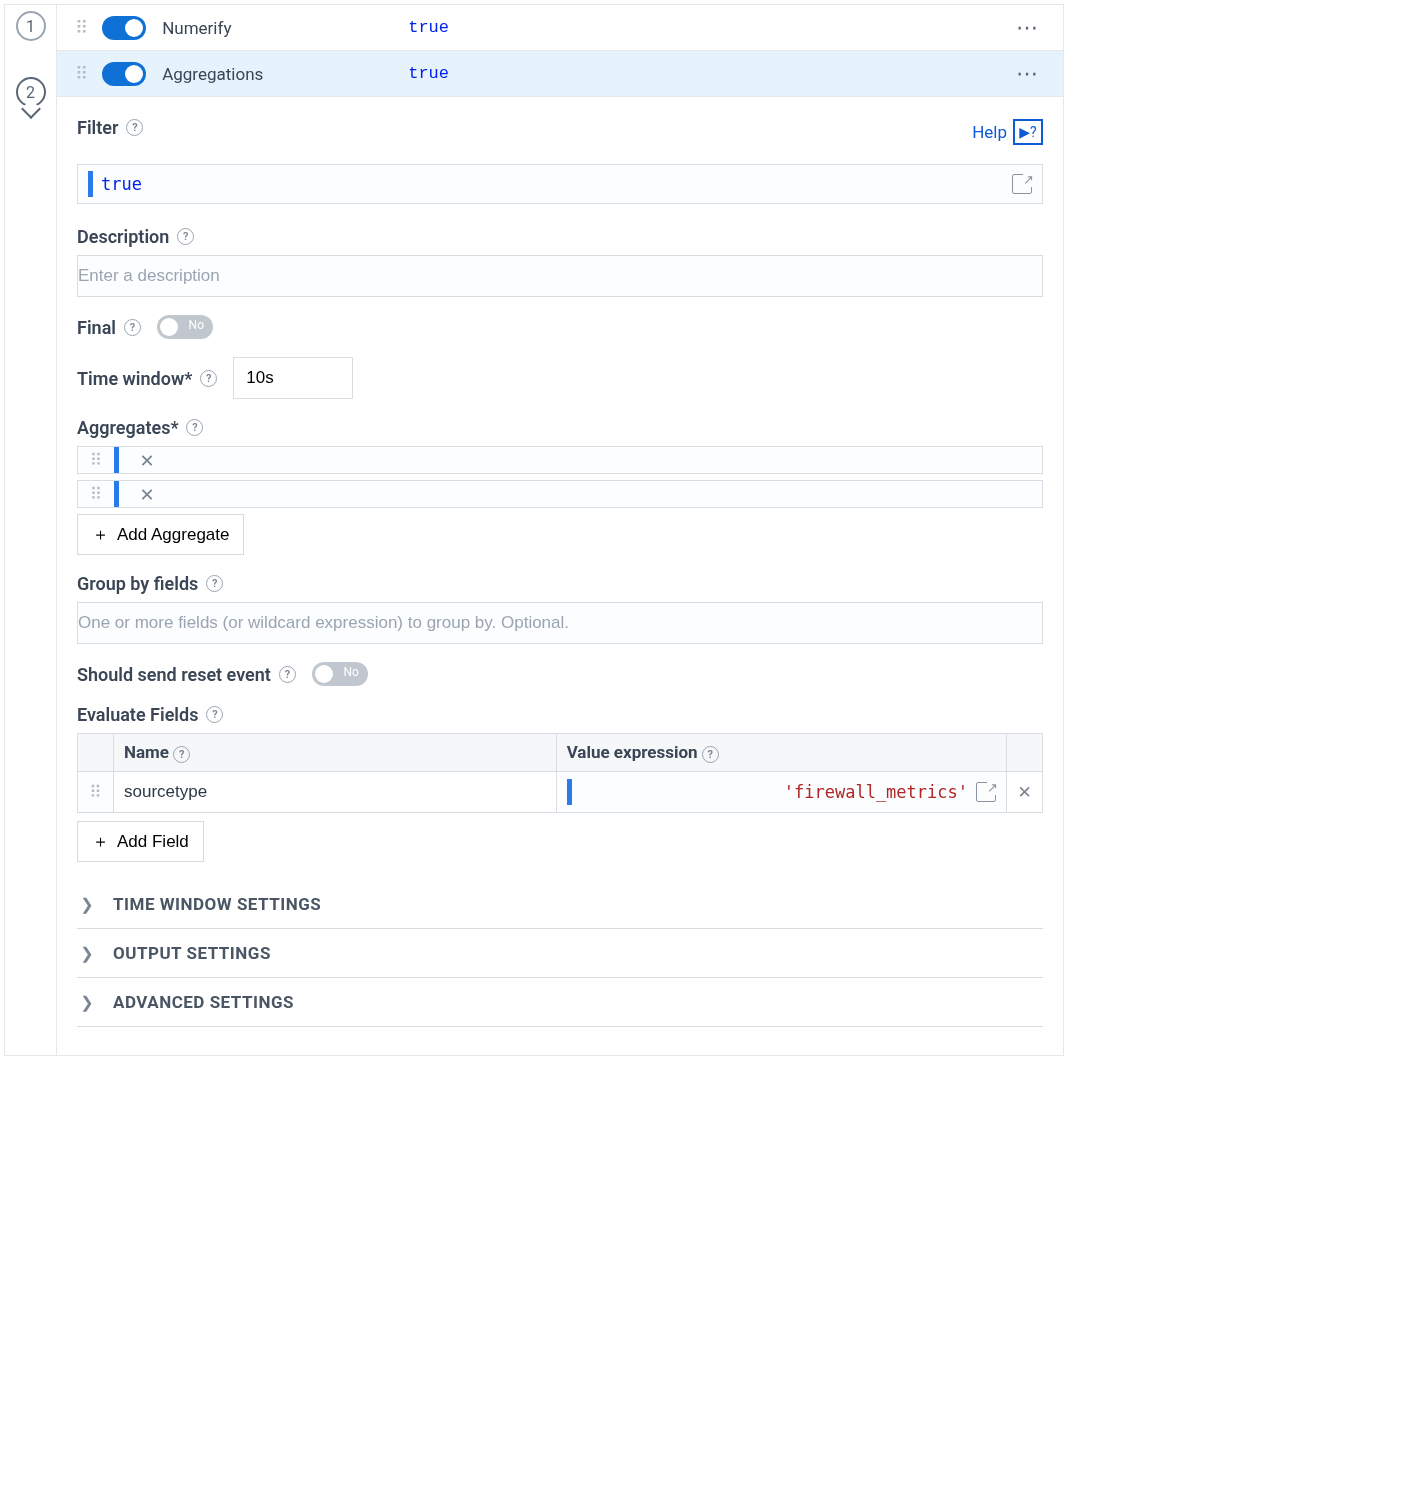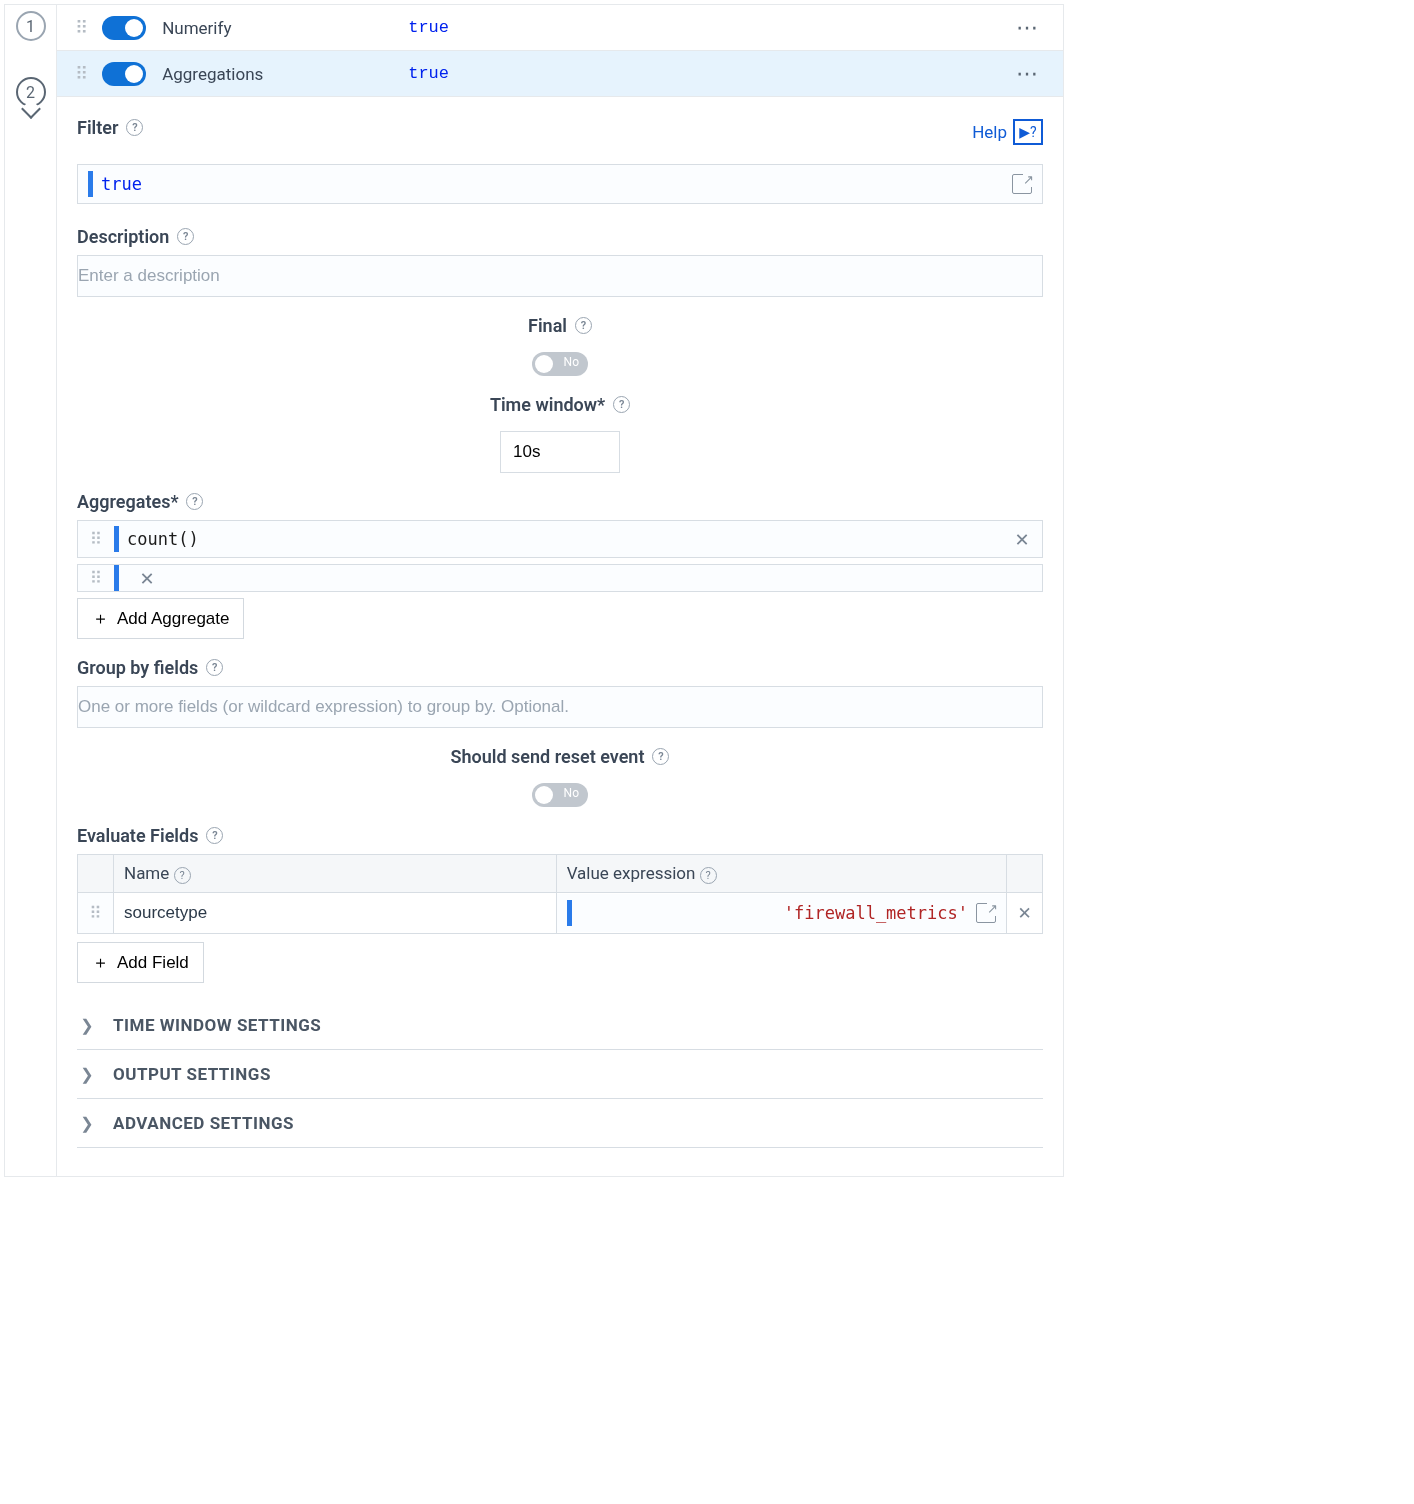--- a/index.html
+++ b/index.html
@@ -57,35 +57,35 @@
   .code-input {
     display:flex; align-items:center; gap:8px; border:1px solid #d7dde3; background:#fbfdff; padding:6px 10px; position:relative;
   }
   .blue-bar { width:5px; height:26px; background:#2a7bea; flex-shrink:0; }
   .code-text { font-family:"SFMono-Regular", Consolas, monospace; font-size:17px; color:#0022ee; flex:1; }
   .code-text.dark { color:#1b1b1b; }
   .code-text.red { color:#b02525; }
   .popout { width:20px; height:20px; border:1.5px solid #8a95a1; border-radius:2px; position:relative; cursor:pointer; flex-shrink:0; }
   .popout::after { content:"↗"; position:absolute; top:-3px; right:-3px; font-size:13px; color:#8a95a1; background:#fbfdff; }
   .input::placeholder { color:#9aa5b1; }
-  .inline { display:flex; align-items:center; gap:16px;flex-direction:column; }
+  .inline { display:flex; align-items:center; gap:16px; }
   .small-input { width:120px; border:1px solid #d7dde3; padding:10px 12px; font-size:17px; }
   .agg-list .agg-item {
     display:flex; align-items:center; border:1px solid #d7dde3; background:#fbfdff; margin-bottom:6px;
   }
   .agg-item .handle { width:36px; text-align:center; color:#b5bcc4; cursor:grab; }
   .agg-item .code-text { padding:8px 0; }
   .agg-item .close { width:40px; text-align:center; color:#7a8694; cursor:pointer; font-size:18px; }
   .agg-item .blue-bar { margin-right:8px; }
   .btn {
     border:1px solid #d3d9df; background:#fff; padding:8px 14px; font-size:17px; cursor:pointer; display:inline-flex; gap:8px; align-items:center;
   }
   .table { width:100%; border-collapse:collapse; }
   .table th, .table td { border:1px solid #d7dde3; padding:8px 10px; text-align:left; font-size:17px; }
-  .table th { background:#f5f7f9; font-weight:400; color:#3a4656; }
+  .table th { background:#f5f7f9; font-weight:700; color:#3a4656; }
   .table td.drag { width:36px; text-align:center; color:#b5bcc4; background:#fbfdff; }
   .table td.valcell { padding:0;text-align:right; }
   .table td.x { width:36px; text-align:center; color:#7a8694; cursor:pointer; }
   .valflex { display:flex; align-items:center; gap:8px; padding:6px 10px; background:#fbfdff; }
   .acc { display:flex; align-items:center; gap:16px; padding:14px 0; border-bottom:1px solid #d7dde3; cursor:pointer; }
   .acc .chev { color:#7a8694; font-size:16px; transform:rotate(0); width:20px; text-align:center; }
   .acc .title { font-weight:700; letter-spacing:.5px; color:#4a5664; }
   .dotsgrid { display:inline-block; line-height:6px; }
   .dotsgrid span { display:block; }
 </style>
@@ -169,21 +169,20 @@
 
         <div class="field-row">
           <div class="label">
             <span>Aggregates*</span>
             <span class="qmark">?</span>
           </div>
           <div class="agg-list">
             <div class="agg-item">
               <div class="handle">⠿</div>
               <div class="blue-bar"></div>
-              <span class="code-text dark">count()</span>
               <div class="close">✕</div>
             </div>
             <div class="agg-item">
               <div class="handle">⠿</div>
               <div class="blue-bar"></div>
               <div class="close">✕</div>
             </div>
           </div>
           <button class="btn">
               <span>＋</span>

